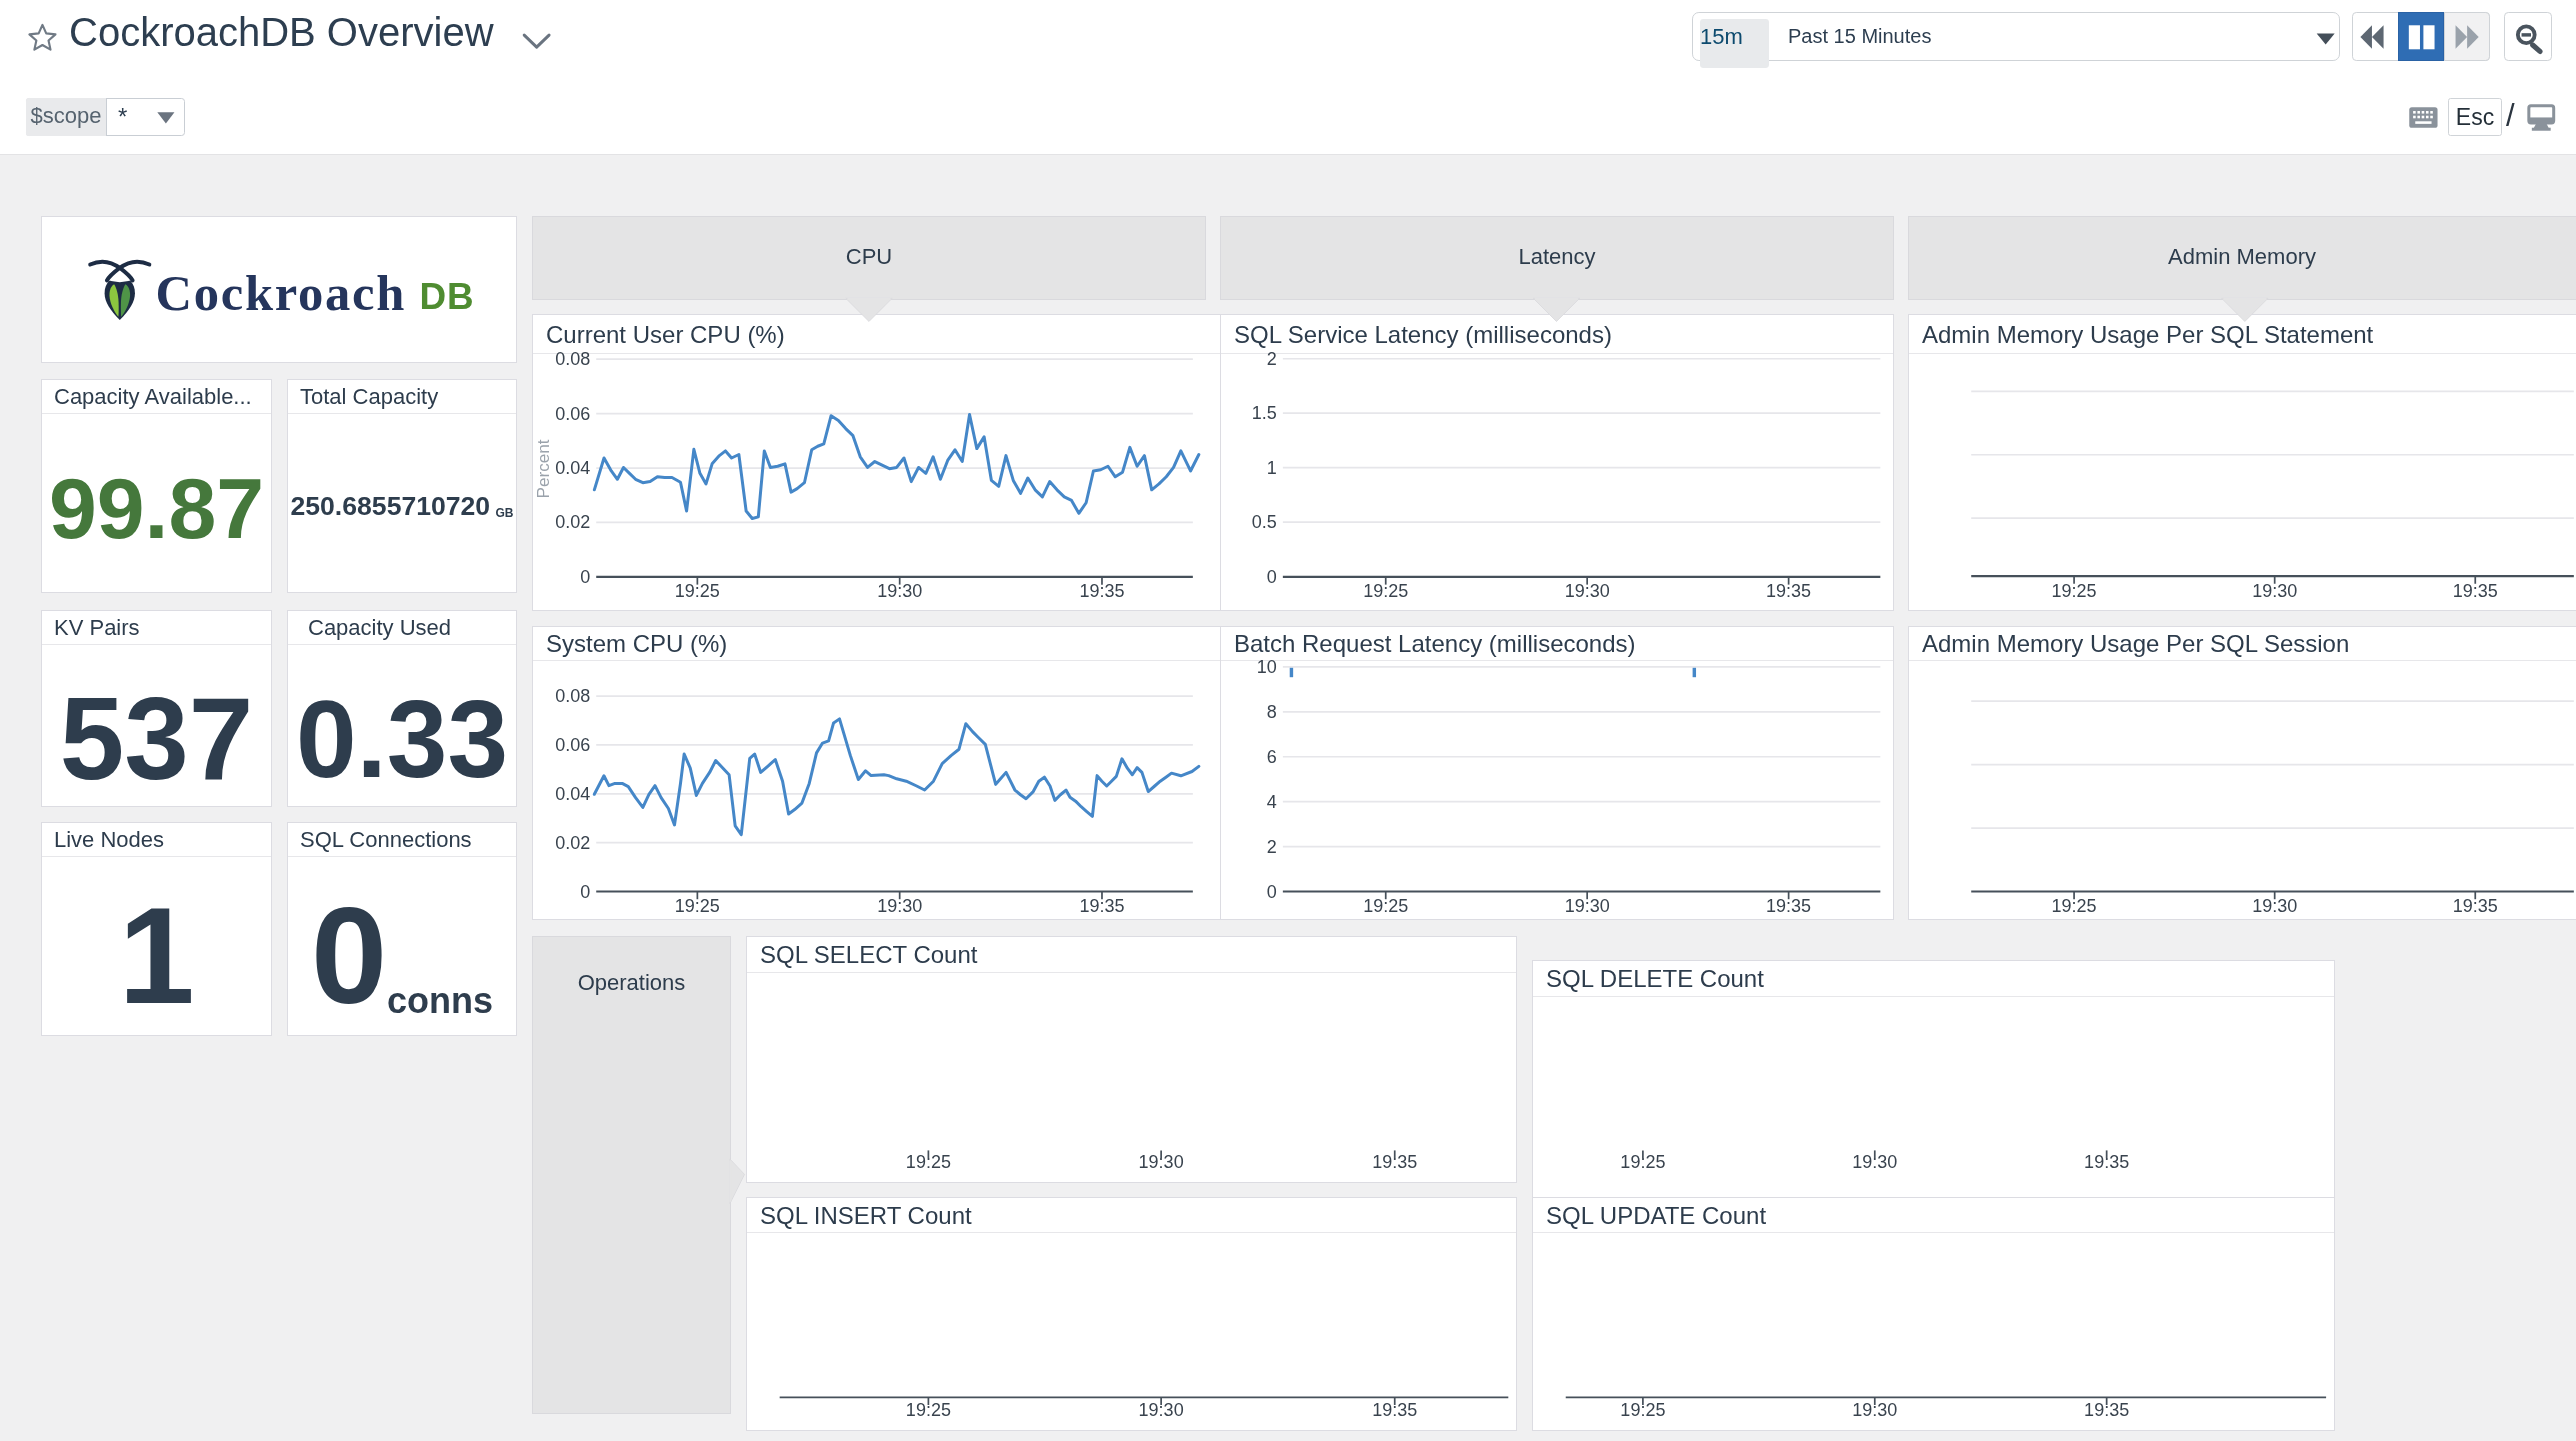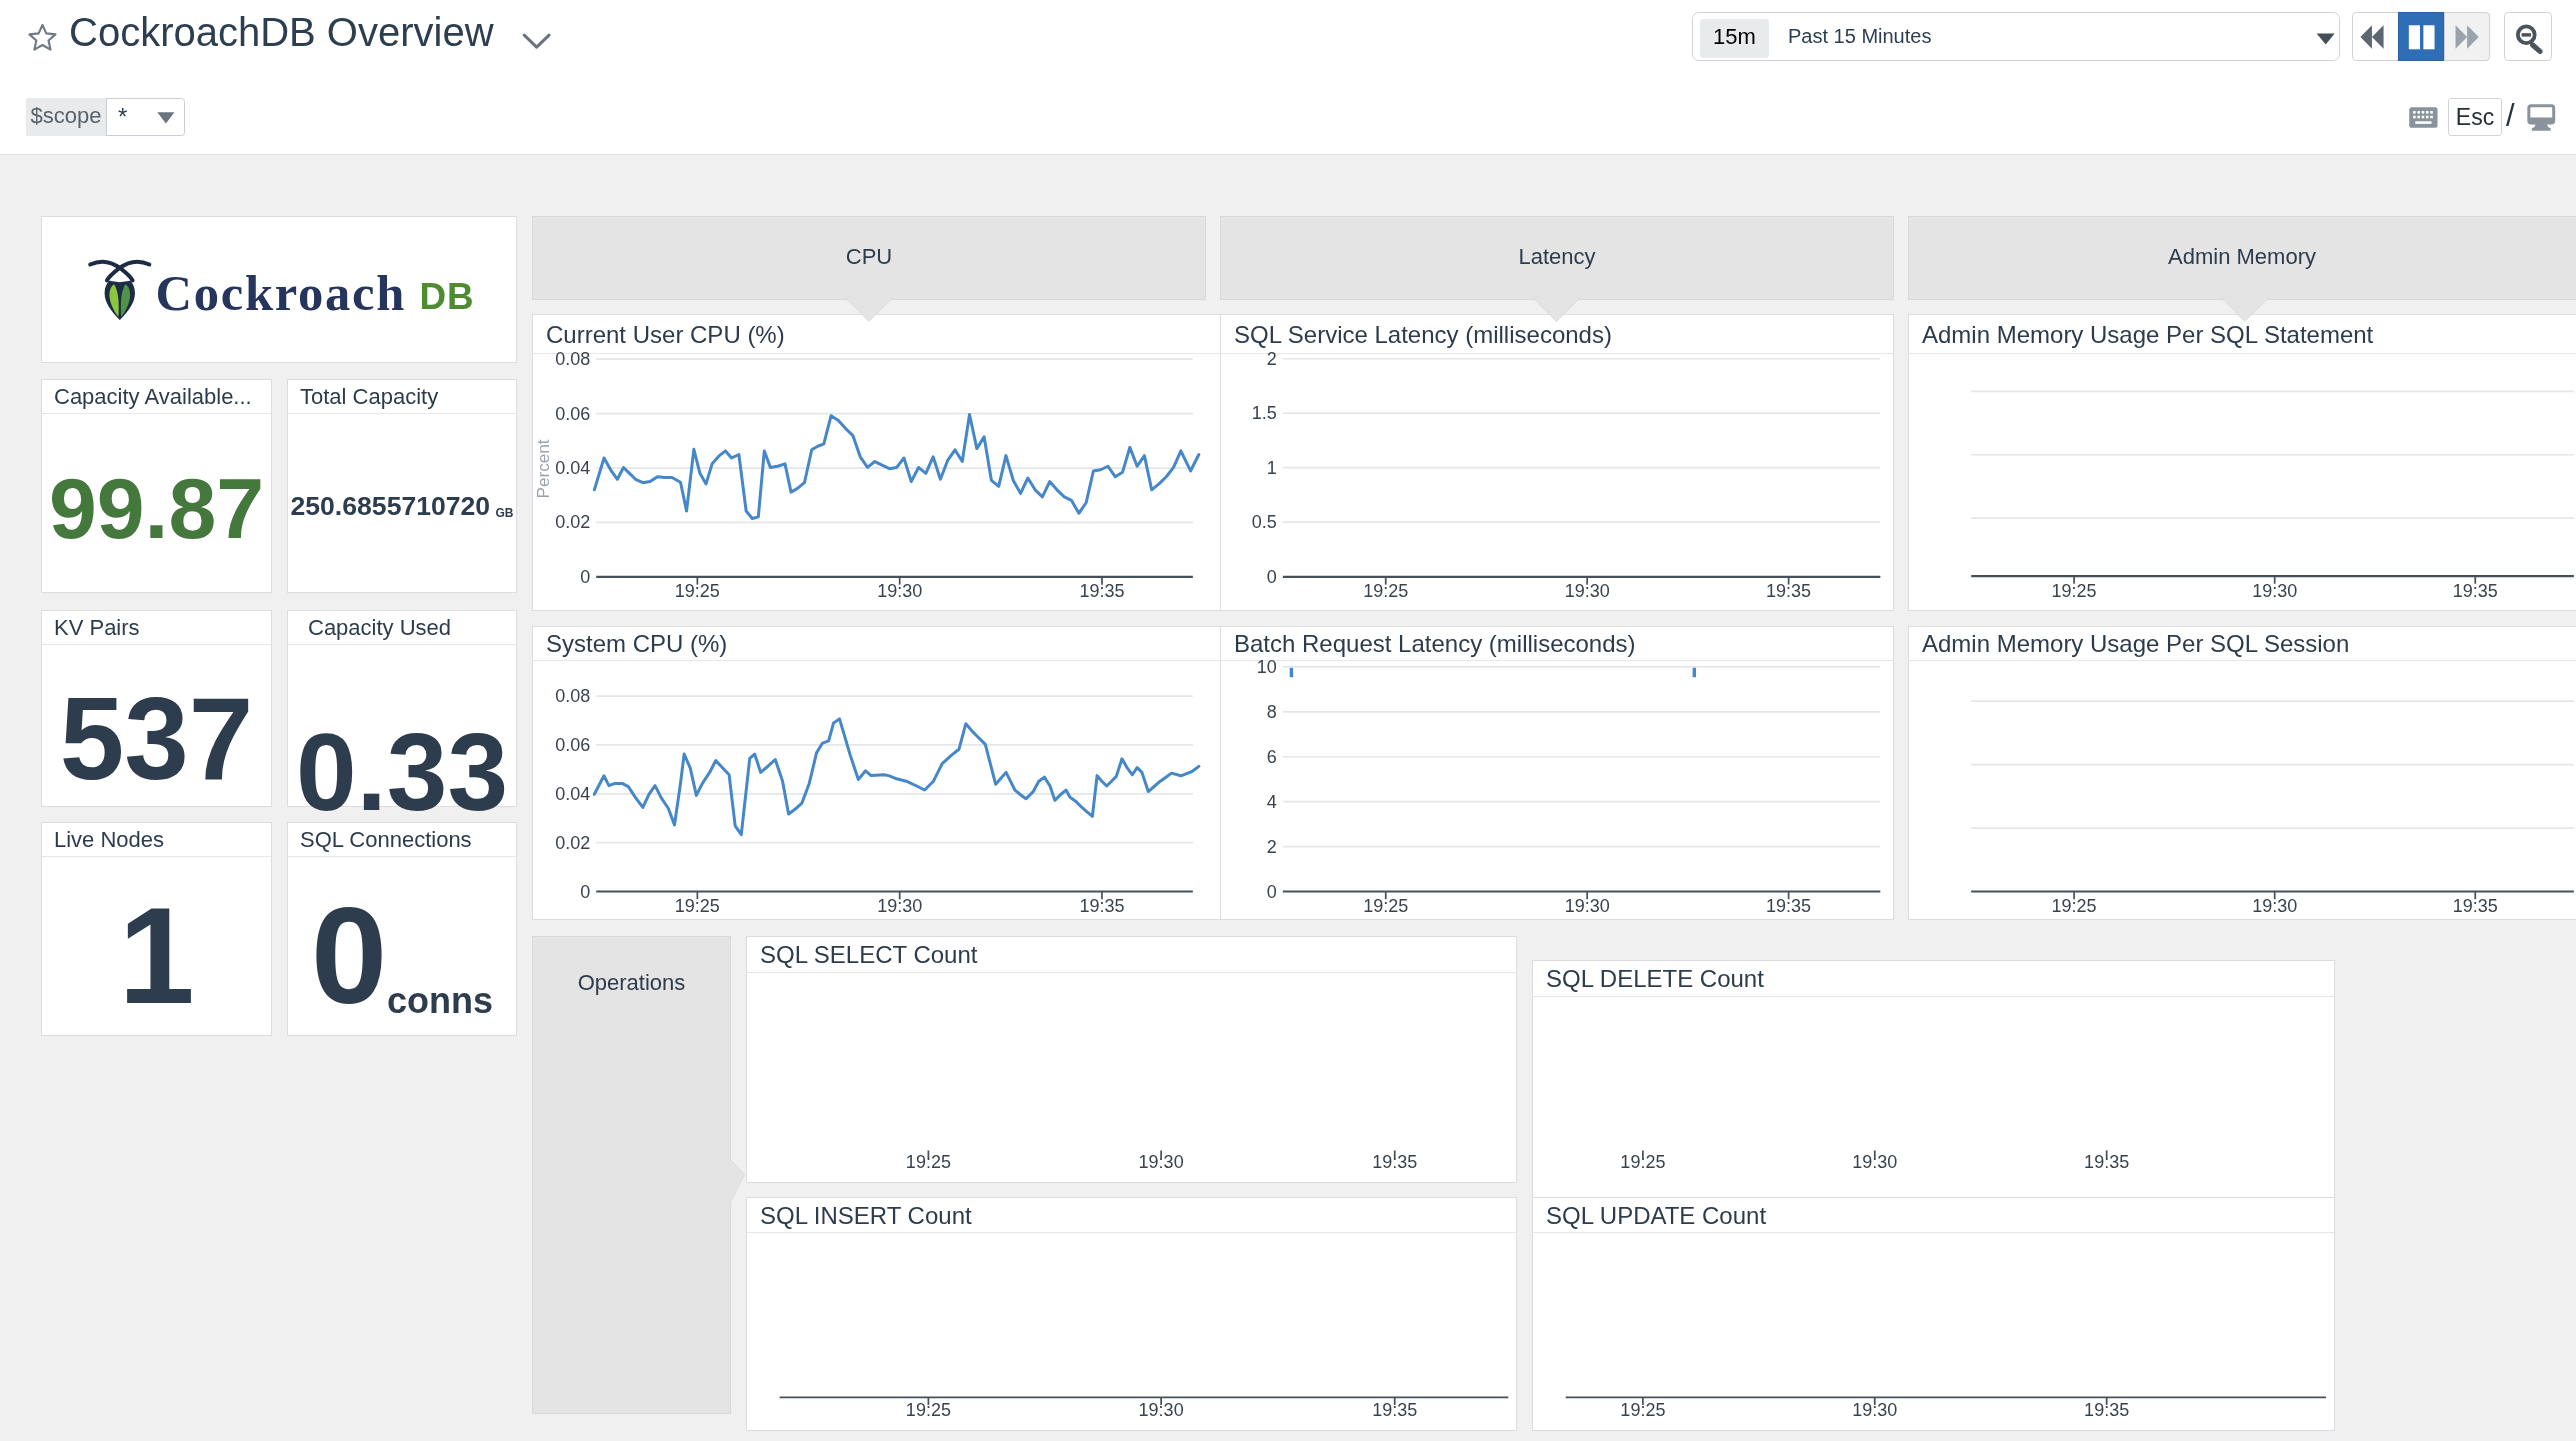--- a/index.html
+++ b/index.html
@@ -17,21 +17,21 @@
   .num{position:absolute;font-weight:bold;color:#2e3d4d;display:flex;align-items:center;justify-content:center;}
   svg{position:absolute;left:0;top:0;}
   .nowrap{white-space:nowrap;}
 </style>
 </head>
 <body>
 
 <div style="position:absolute;left:69px;top:10.3px;font-size:40px;color:#2d3e50;">CockroachDB Overview</div>
 
 <div style="position:absolute;left:1692px;top:12px;width:648px;height:49px;border:1.3px solid #cfd3d7;border-radius:6.9px;box-sizing:border-box;background:#fff;"></div>
-<div style="position:absolute;left:1700px;top:19px;width:69px;height:39px;background:#e8eaec;border-radius:3.4px;color:#000000;font-size:22px;text-align:center;line-height:35px;">15m</div>
+<div style="position:absolute;left:1700px;top:19px;width:69px;height:49px;background:#e8eaec;border-radius:3.4px;color:#0c4a6e;font-size:22px;line-height:35px;">15m</div>
 <div style="position:absolute;left:1788px;top:25px;font-size:20px;color:#2d3e50;">Past 15 Minutes</div>
 
 <div style="position:absolute;left:2352px;top:12px;width:138px;height:49px;border:1.3px solid #cfd3d7;border-radius:4.3px;box-sizing:border-box;background:#fff;"></div>
 <div style="position:absolute;left:2444px;top:12px;width:46px;height:49px;background:#f1f1f2;border:1.3px solid #cfd3d7;border-radius:0 4.3px 4.3px 0;box-sizing:border-box;"></div>
 <div style="position:absolute;left:2398px;top:12px;width:46px;height:49px;background:#2f6db4;border:1.3px solid #2a62a5;box-sizing:border-box;"></div>
 
 <div style="position:absolute;left:2504px;top:12px;width:48px;height:49px;border:1.3px solid #cfd3d7;border-radius:4.3px;box-sizing:border-box;background:#fff;"></div>
 
 <div style="position:absolute;left:26px;top:98px;width:159px;height:38px;border:1.3px solid #c9ced4;border-radius:3.4px;box-sizing:border-box;background:#fff;"></div>
 <div style="position:absolute;left:26px;top:98px;width:81px;height:38px;background:#e9eaec;border-right:1.3px solid #c9ced4;border-radius:2.6px 0 0 2.6px;box-sizing:border-box;color:#56636f;font-size:22px;line-height:36px;text-align:center;">$scope</div>
@@ -59,21 +59,21 @@
 <div class="box" style="left:41px;top:822px;width:231px;height:214px;">
   <div class="stitle" style="height:34px;line-height:34px;">Live Nodes</div>
   </div>
 <div class="box" style="left:287px;top:822px;width:230px;height:214px;">
   <div class="stitle" style="height:34px;line-height:34px;">SQL Connections</div>
   </div>
 
 <div class="num" style="left:41px;top:414px;width:231px;height:179px;font-size:86px;color:#45783c;padding-top:5.1px;">99.87</div>
 <div class="num nowrap" style="left:287px;top:414px;width:230px;height:179px;font-size:26.6px;padding-top:3.4px;">250.6855710720 <span style="font-size:12px;padding-top:12px;">GB</span></div>
 <div class="num" style="left:41px;top:644px;width:231px;height:163px;font-size:116px;padding-top:13.7px;">537</div>
-<div class="num" style="left:287px;top:644px;width:230px;height:163px;font-size:109px;padding-top:13.7px;margin-top:33px;">0.33</div>
+<div class="num" style="left:287px;top:644px;width:230px;height:163px;font-size:109px;padding-top:13.7px;">0.33</div>
 <div class="num" style="left:41px;top:857px;width:231px;height:180px;font-size:137px;padding-top:8.6px;">1</div>
 <div class="num nowrap" style="left:287px;top:857px;width:230px;height:180px;font-size:137px;padding-top:8.6px;">0<span style="font-size:36px;align-self:flex-end;padding-bottom:24px;">conns</span></div>
 
 <div class="ghead" style="left:532px;top:216px;width:674px;height:84px;"></div>
 <div class="gtitle" style="left:532px;top:244px;width:674px;">CPU</div>
 <div class="ghead" style="left:1220px;top:216px;width:674px;height:84px;"></div>
 <div class="gtitle" style="left:1220px;top:244px;width:674px;">Latency</div>
 <div class="ghead" style="left:1908px;top:216px;width:668px;height:84px;border-right:none;"></div>
 <div class="gtitle" style="left:1908px;top:244px;width:668px;">Admin Memory</div>
 

